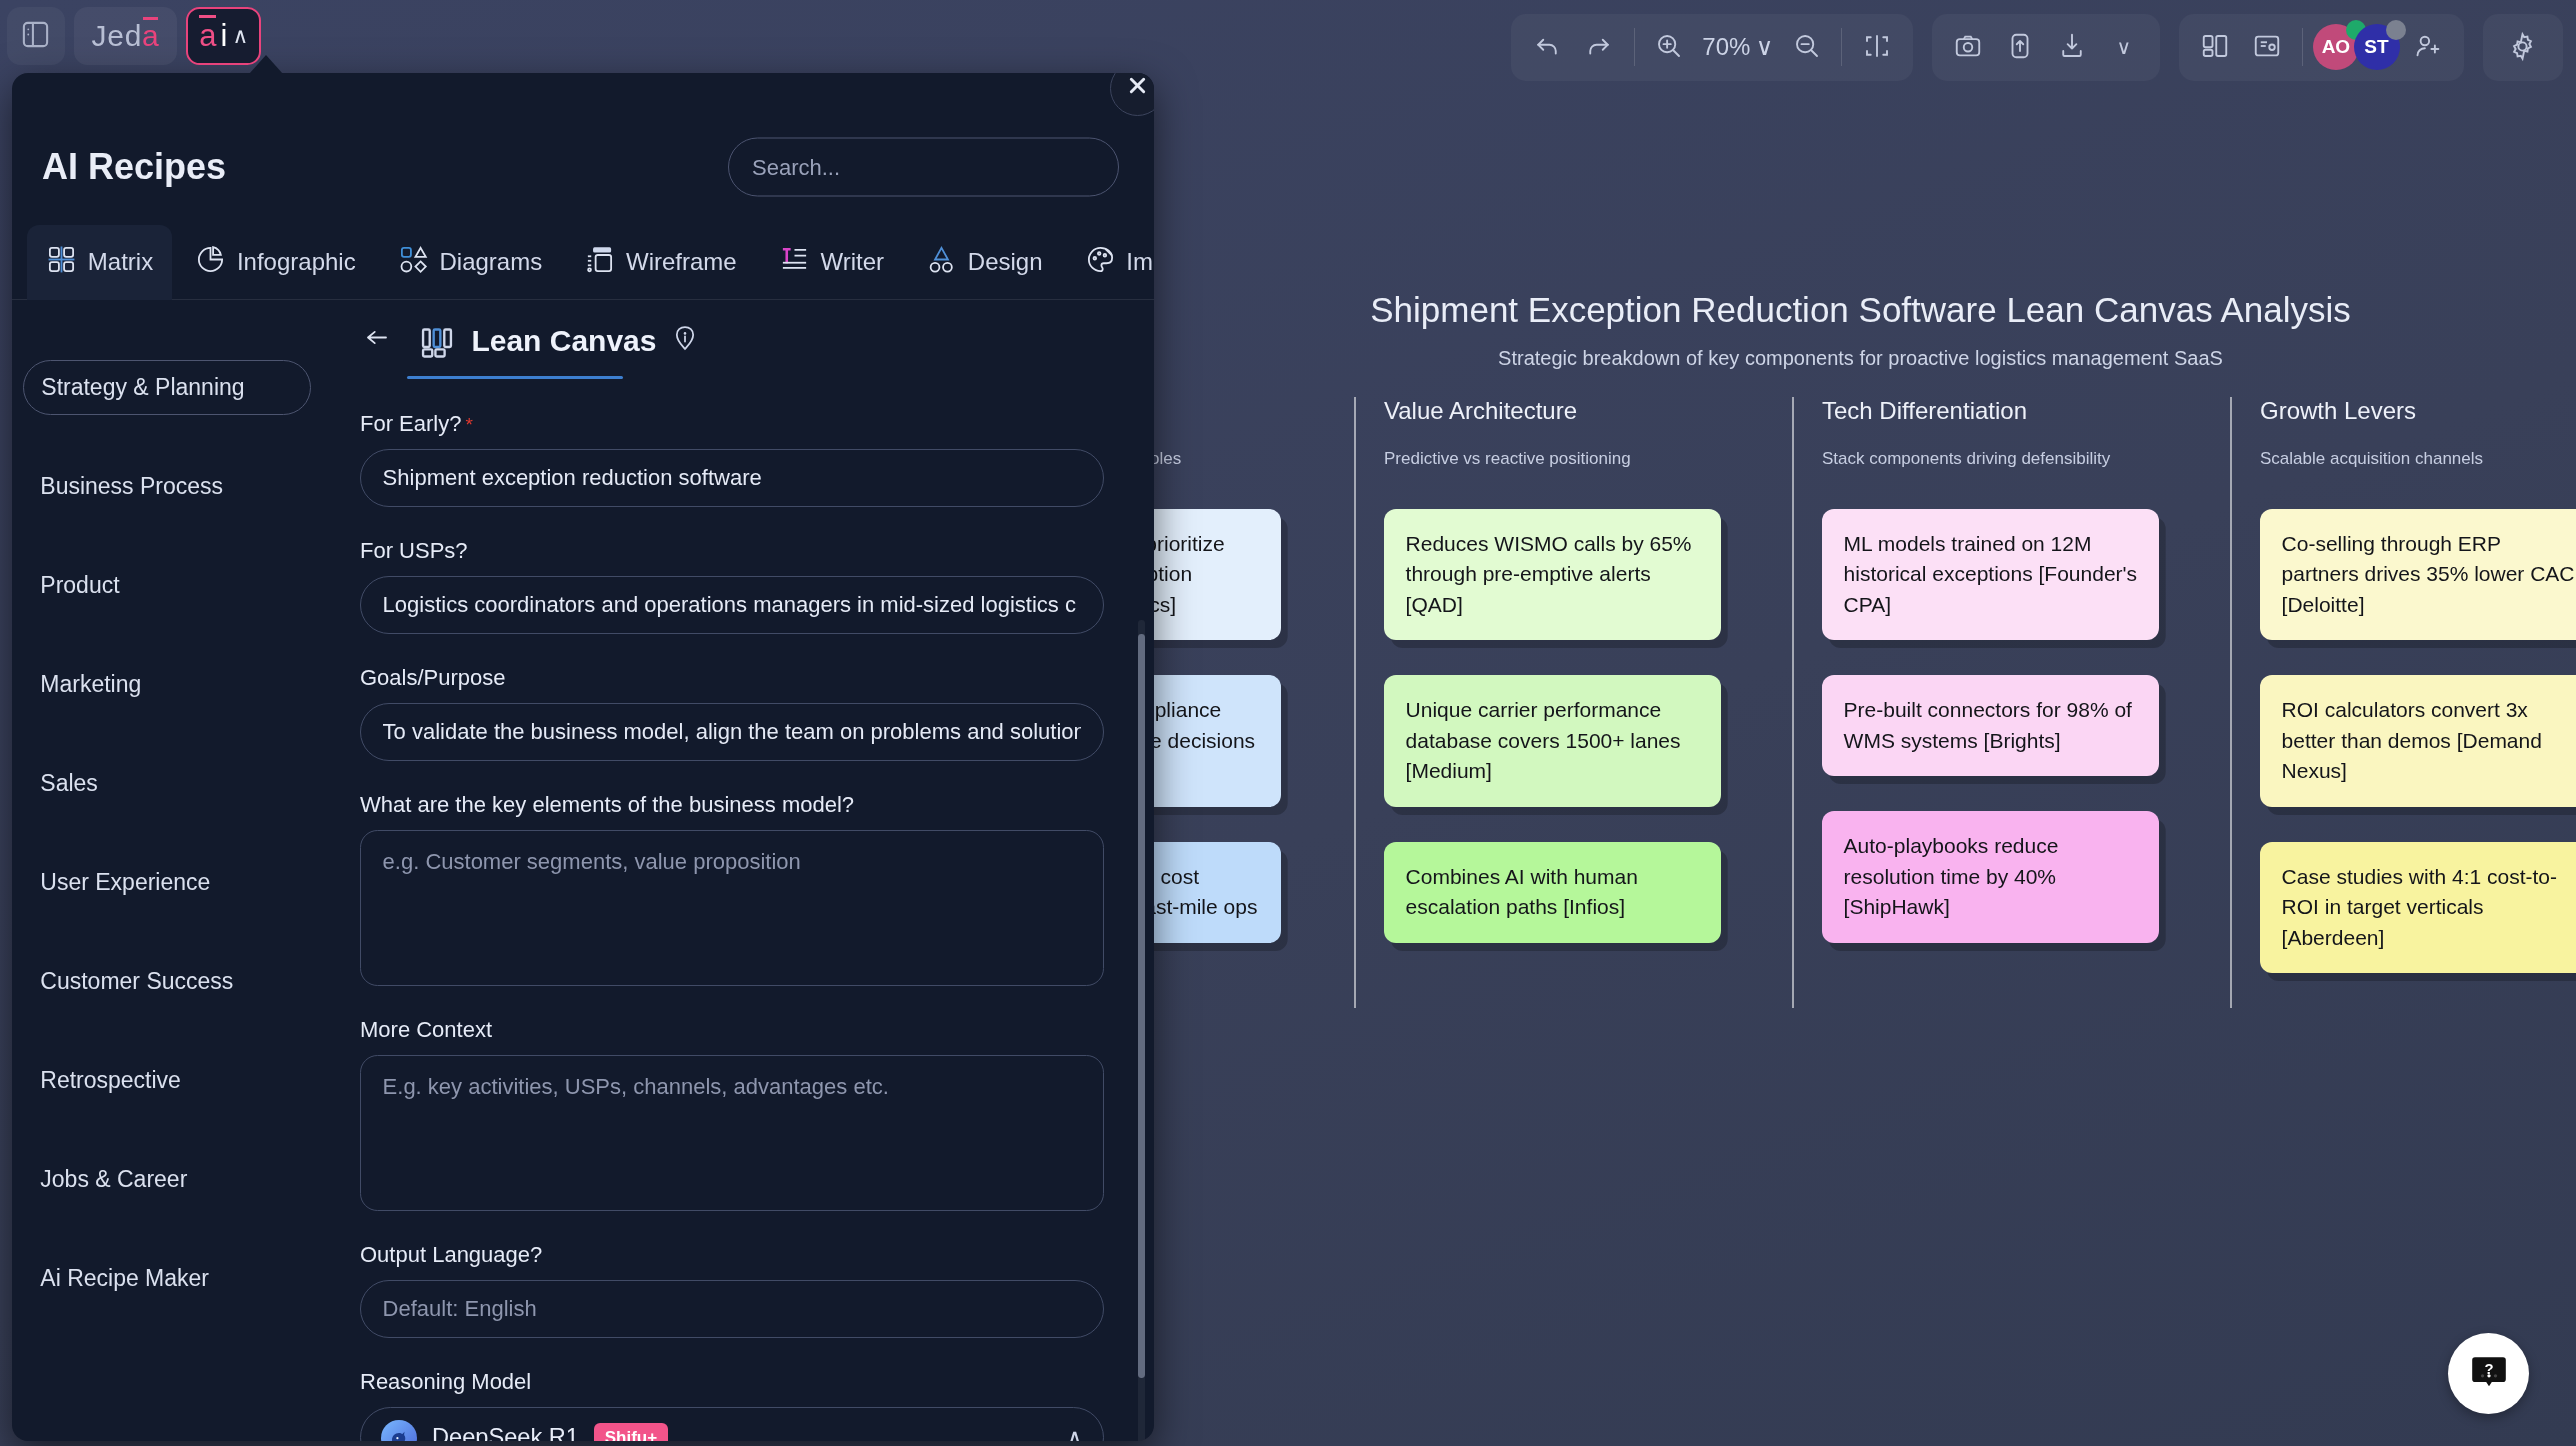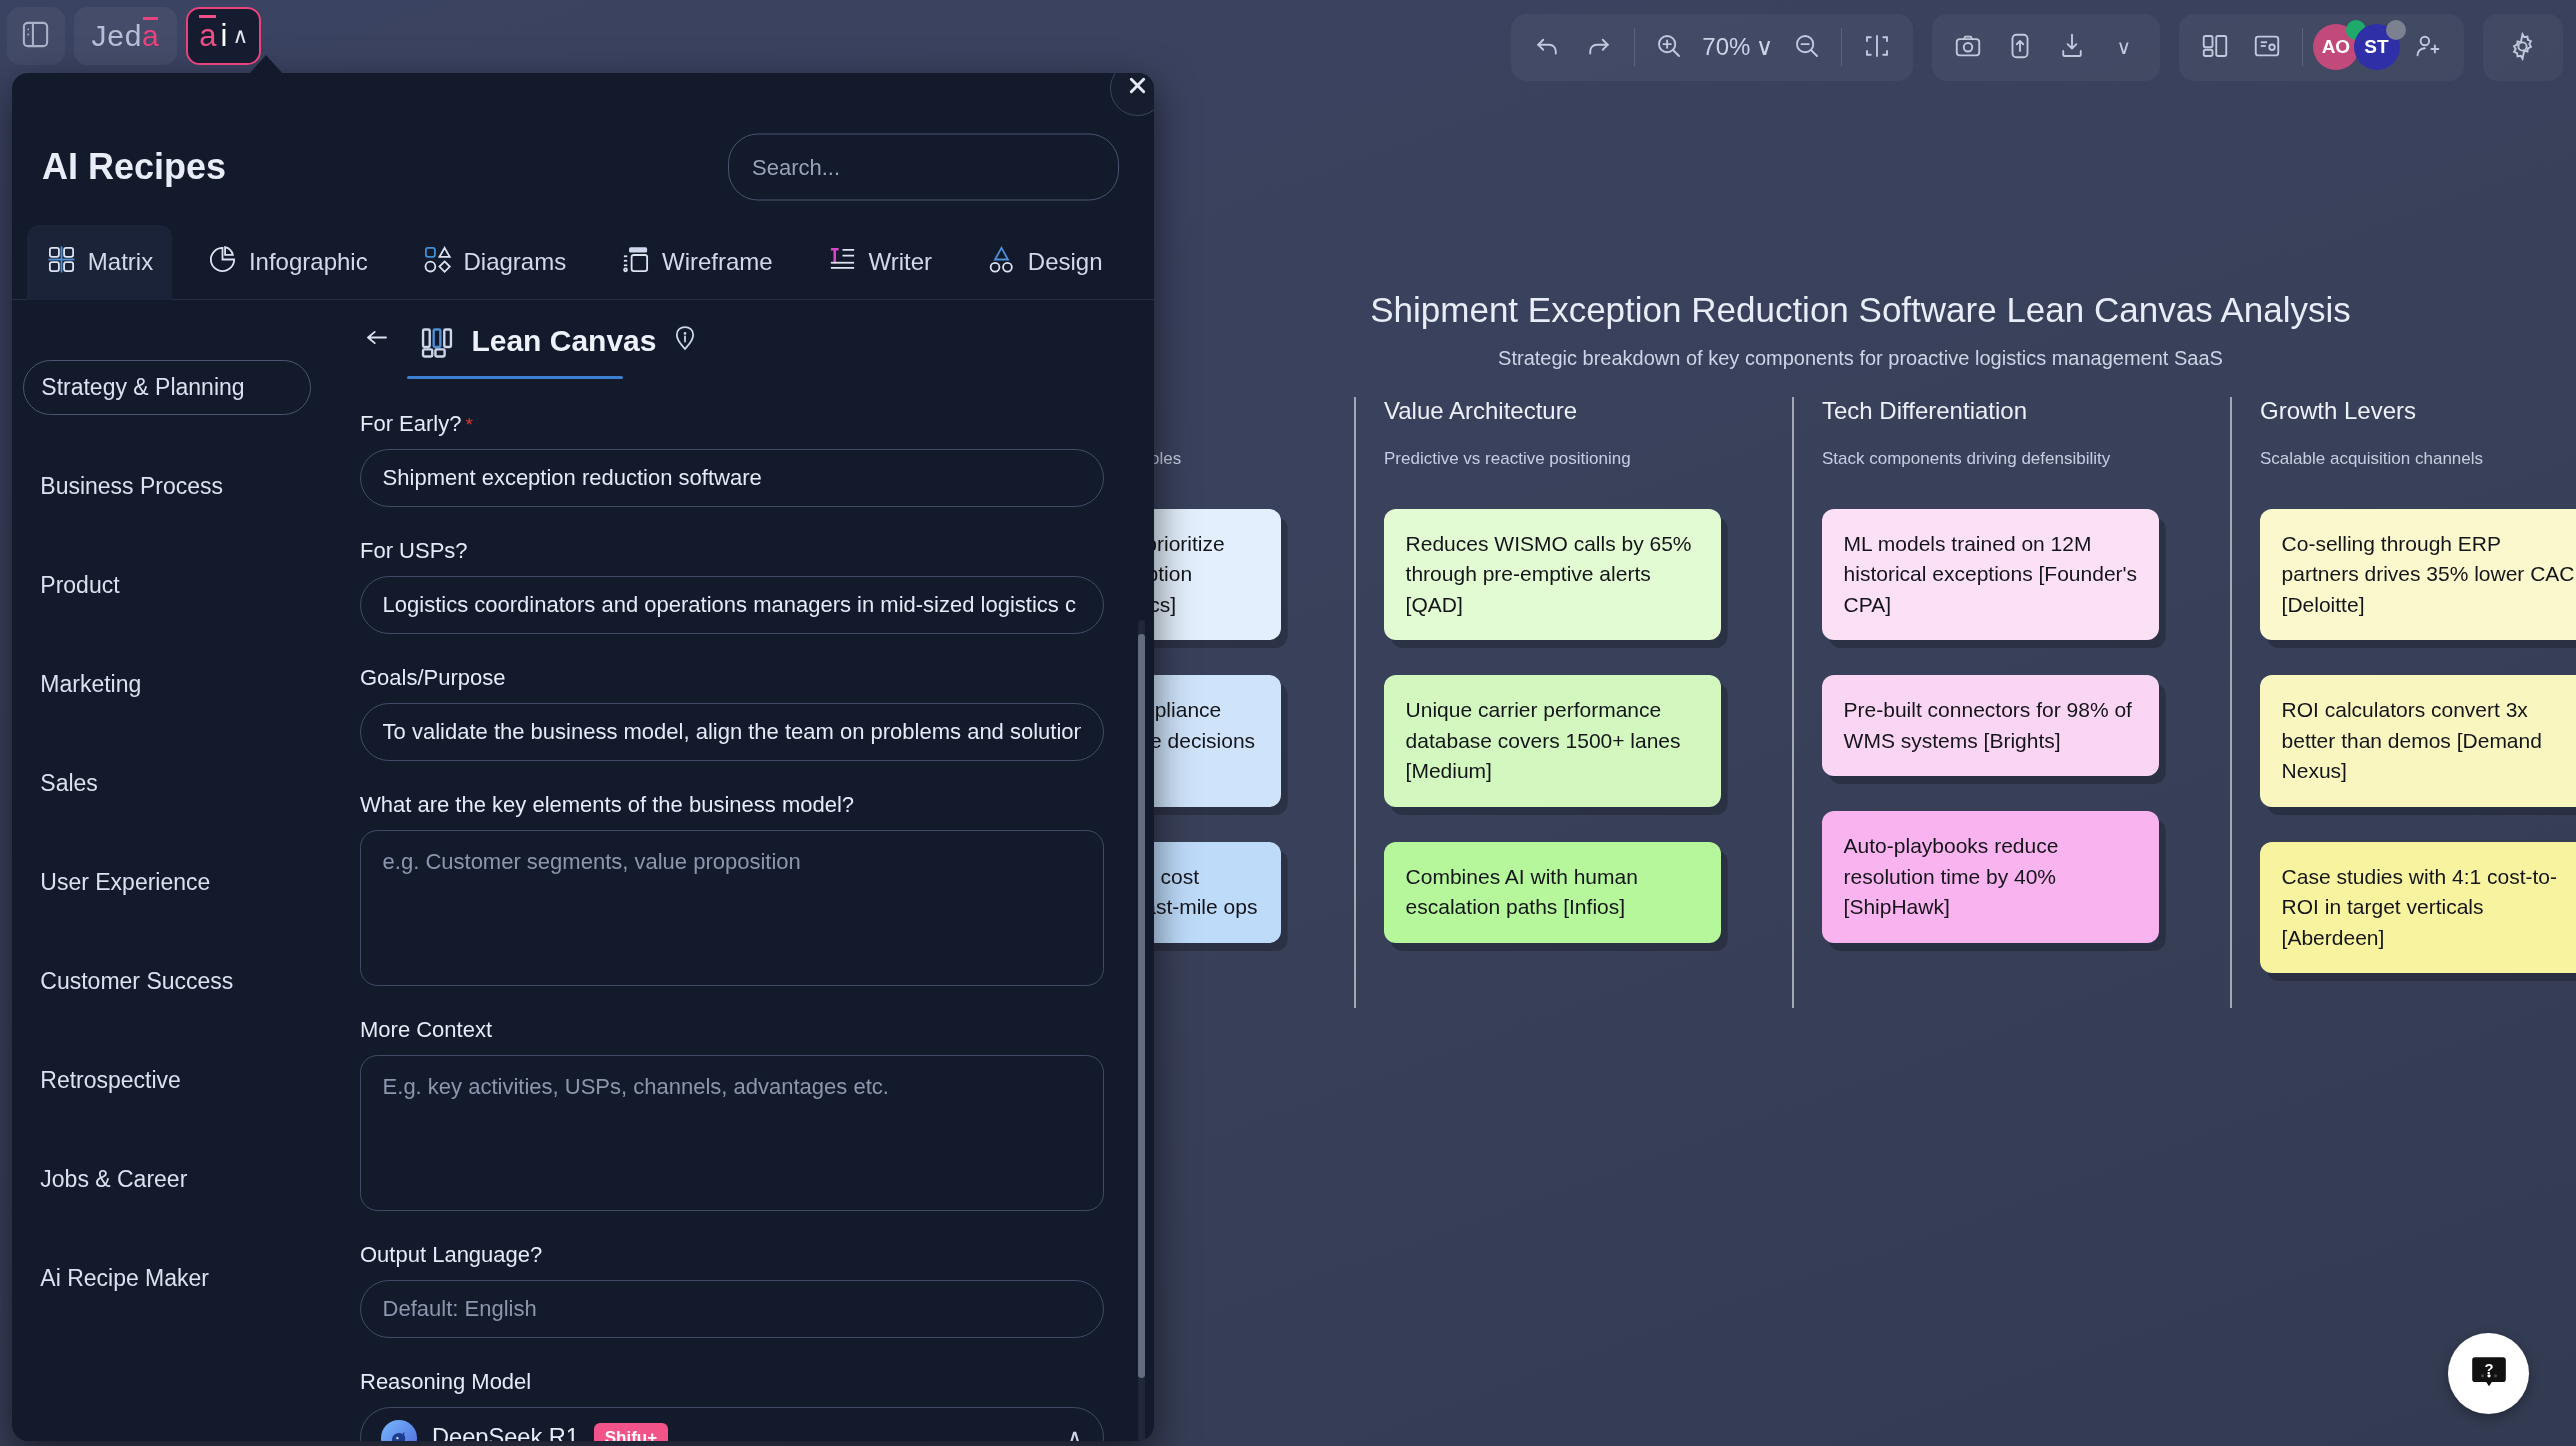--- a/index.html
+++ b/index.html
@@ -107,31 +107,31 @@
   #panel-caret{
     position:absolute; left:249px; top:55px; width:0;height:0;
     border-left:17.5px solid transparent;border-right:17.5px solid transparent;
     border-bottom:19px solid #121a2c; z-index:31;
   }
   #panel-head { position:relative; height:152px; }
   #panel-title { position:absolute; left:30px; top:94px; transform:translateY(-50%);
     color:#e9edf7; font-size:36px; font-weight:600; }
   #panel-search {
     position:absolute; right:35px; top:94px; transform:translateY(-50%);
-    width:391px; height:67px; border:1.3px solid #4c5470; border-radius:30px;
+    width:391px; height:59px; border:1.3px solid #4c5470; border-radius:30px;
     background:transparent; color:#b9c0d4; font-size:22px; padding:0 23px; outline:none;
   }
   #panel-search::placeholder{ color:#9aa2ba; }
   #close-btn{
     position:absolute; right:-10.8px; top:-12px; width:55px;height:55px;border-radius:50%;
     background:#161d2e; border:1.3px solid #3d455e; display:flex;align-items:center;justify-content:center;
     color:#e6eaf5; font-size:31px; cursor:pointer; z-index:32;
   }
   #tabs{
-    display:flex; align-items:center; gap:16px; height:75px; padding-left:15px;
+    display:flex; align-items:center; gap:4px; height:75px; padding-left:15px;
     border-bottom:1.3px solid rgba(255,255,255,0.09);
   }
   .tab{ display:flex; align-items:center; gap:10.8px; padding:0 19px; height:75px;
         color:#d3d9ea; font-size:24px; cursor:pointer; }
   .tab.active{ background:#1a2338; border-radius:12px 12px 0 0; }
   .tab svg{ flex:0 0 auto; }
 
   #body{ display:flex; height:calc(100% - 227px); }
   #side{ width:310px; padding:16px 10.8px 0 10.8px; flex:0 0 310px; }
   .side-item{ height:55px; display:flex; align-items:center; padding:0 17.5px;

